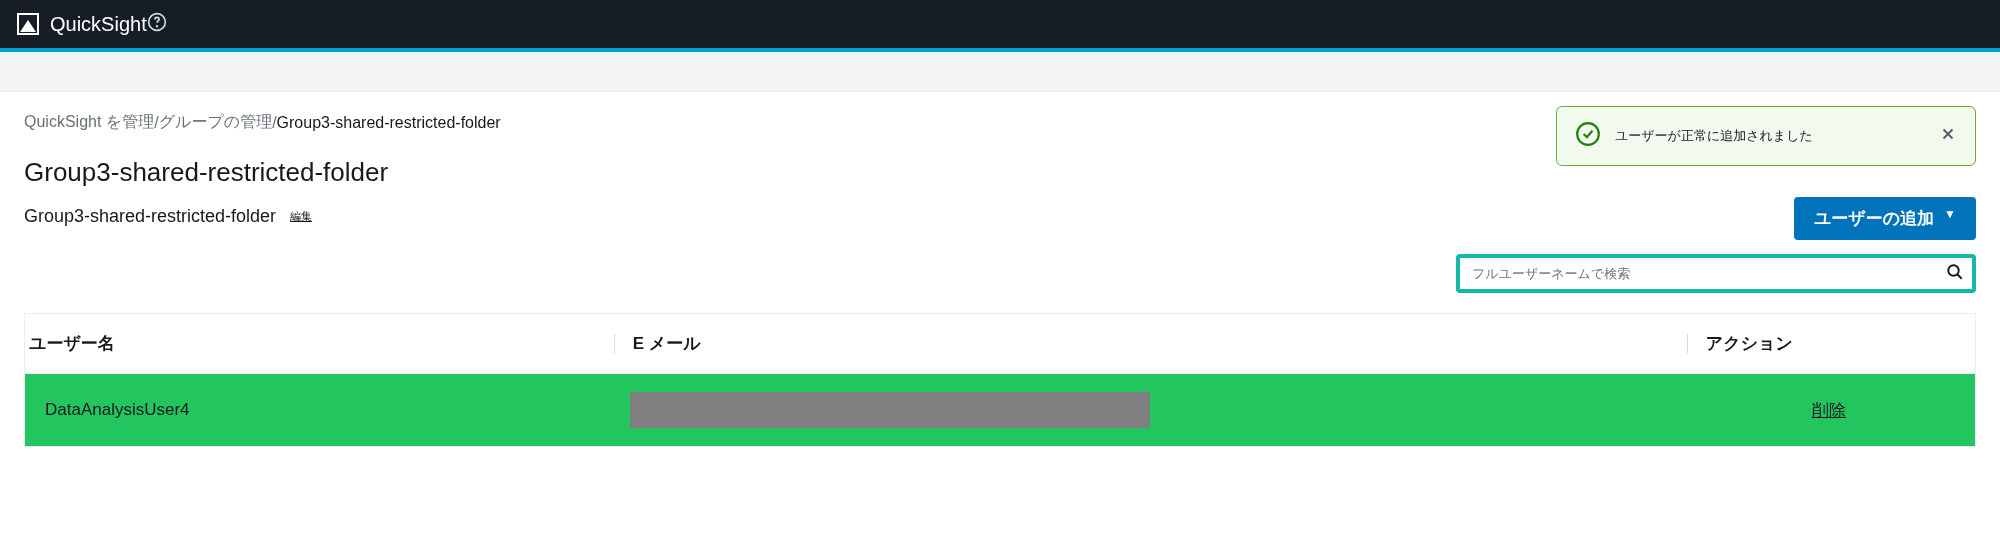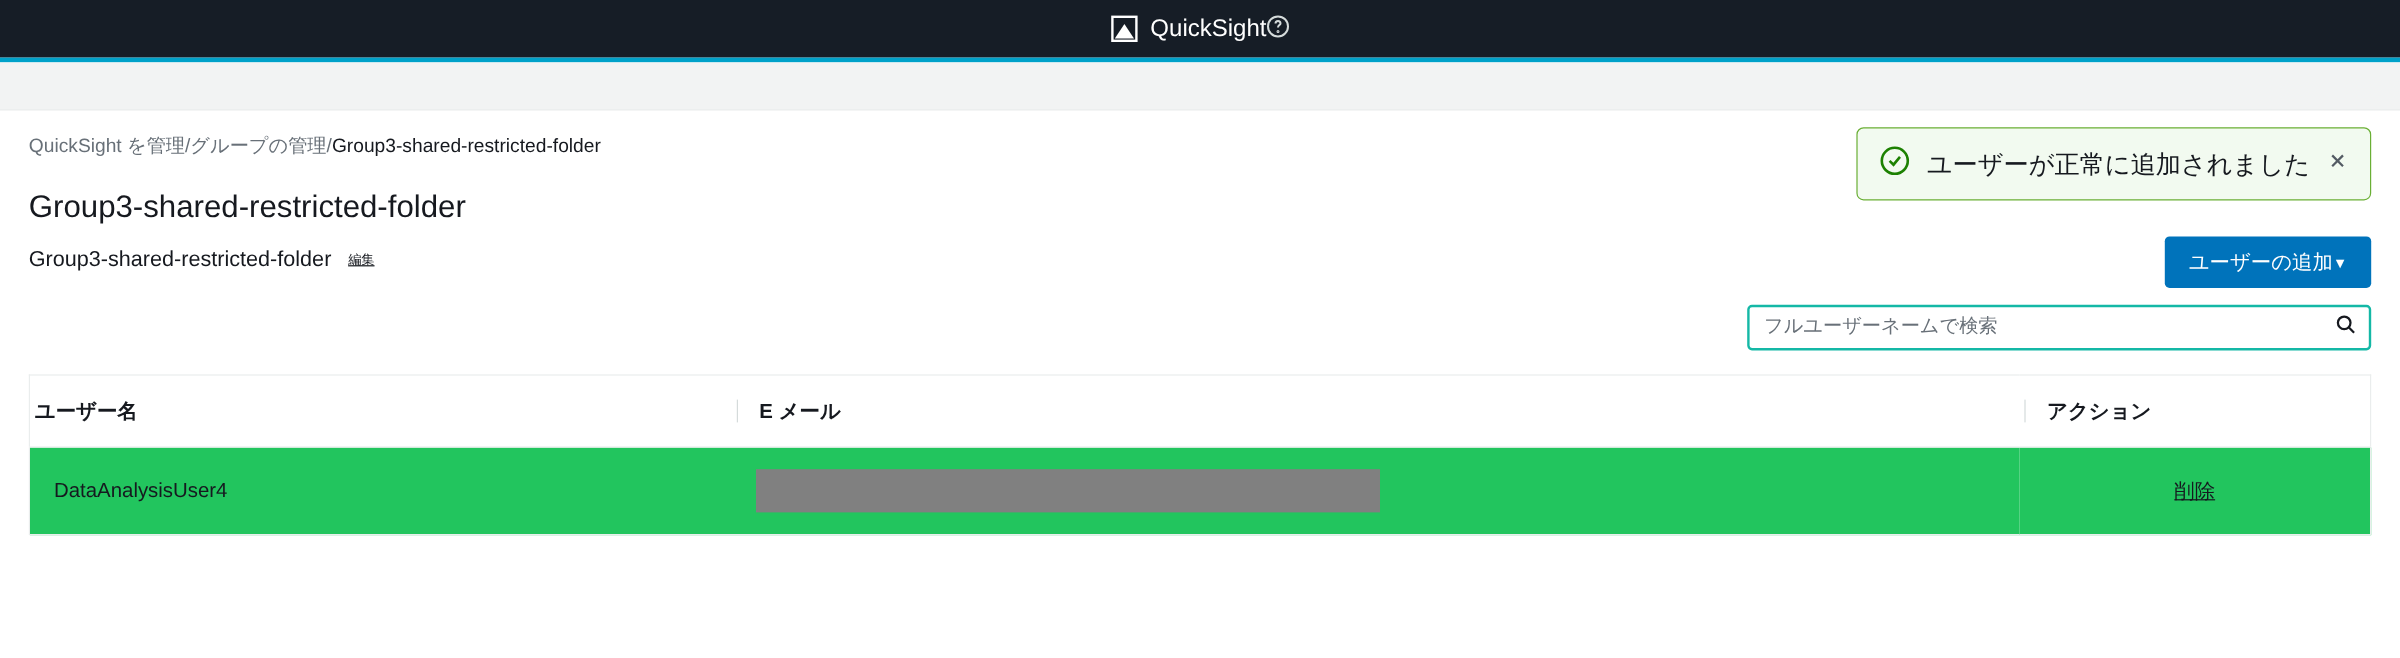--- a/index.html
+++ b/index.html
@@ -11,21 +11,21 @@
       font-family: "Amazon Ember", "Helvetica Neue", Arial, sans-serif;
       background: #ffffff;
       color: #16191f;
     }
     .top-header {
       background: #161d26;
       height: 48px;
       display: flex;
       align-items: center;
       padding: 1px 16px;
-      justify-content: center;
+      justify-content: flex-start;
     }
     .brand {
       display: flex;
       align-items: center;
       gap: 10px;
     }
     .brand-logo {
       width: 24px;
       height: 24px;
       display: flex;
@@ -82,21 +82,21 @@
       align-items: center;
       gap: 14px;
       min-width: 420px;
     }
     .notif-check {
       color: #1d8102;
       flex-shrink: 0;
     }
     .notif-text {
       color: #16191f;
-      font-size: 21px;
+      font-size: 13px;
       flex: 1;
     }
     .notif-close {
       color: #545b64;
       cursor: pointer;
       flex-shrink: 0;
     }
     .page-title {
       font-size: 26px;
       font-weight: 400;
@@ -125,42 +125,43 @@
       margin-top: -38px;
       margin-bottom: 14px;
     }
     .add-user-btn {
       background: #0073bb;
       color: #ffffff;
       border: none;
       border-radius: 4px;
       padding: 10px 20px;
       font-size: 17px;
-      font-weight: 400;
-      cursor: pointer;
-      display: flex;
-      align-items: center;
+      font-weight: 700;
+      cursor: pointer;
+      display: flex;
+      align-items: flex-start;
+      gap: 10px;
     }
     .add-user-btn .caret {
       font-size: 12px;
     }
     .search-row {
       display: flex;
       justify-content: flex-end;
       margin-bottom: 20px;
     }
     .search-box {
       position: relative;
       width: 520px;
     }
     .search-input {
       width: 100%;
       padding: 8px 40px 8px 12px;
-      font-size: 16px;
-      border: 2px solid #14b8a6;
+      font-size: 13px;
+      border: 4px solid #14b8a6;
       border-radius: 4px;
       outline: none;
     }
     .search-input::placeholder {
       color: #687078;
     }
     .search-icon {
       position: absolute;
       right: 12px;
       top: 50%;

